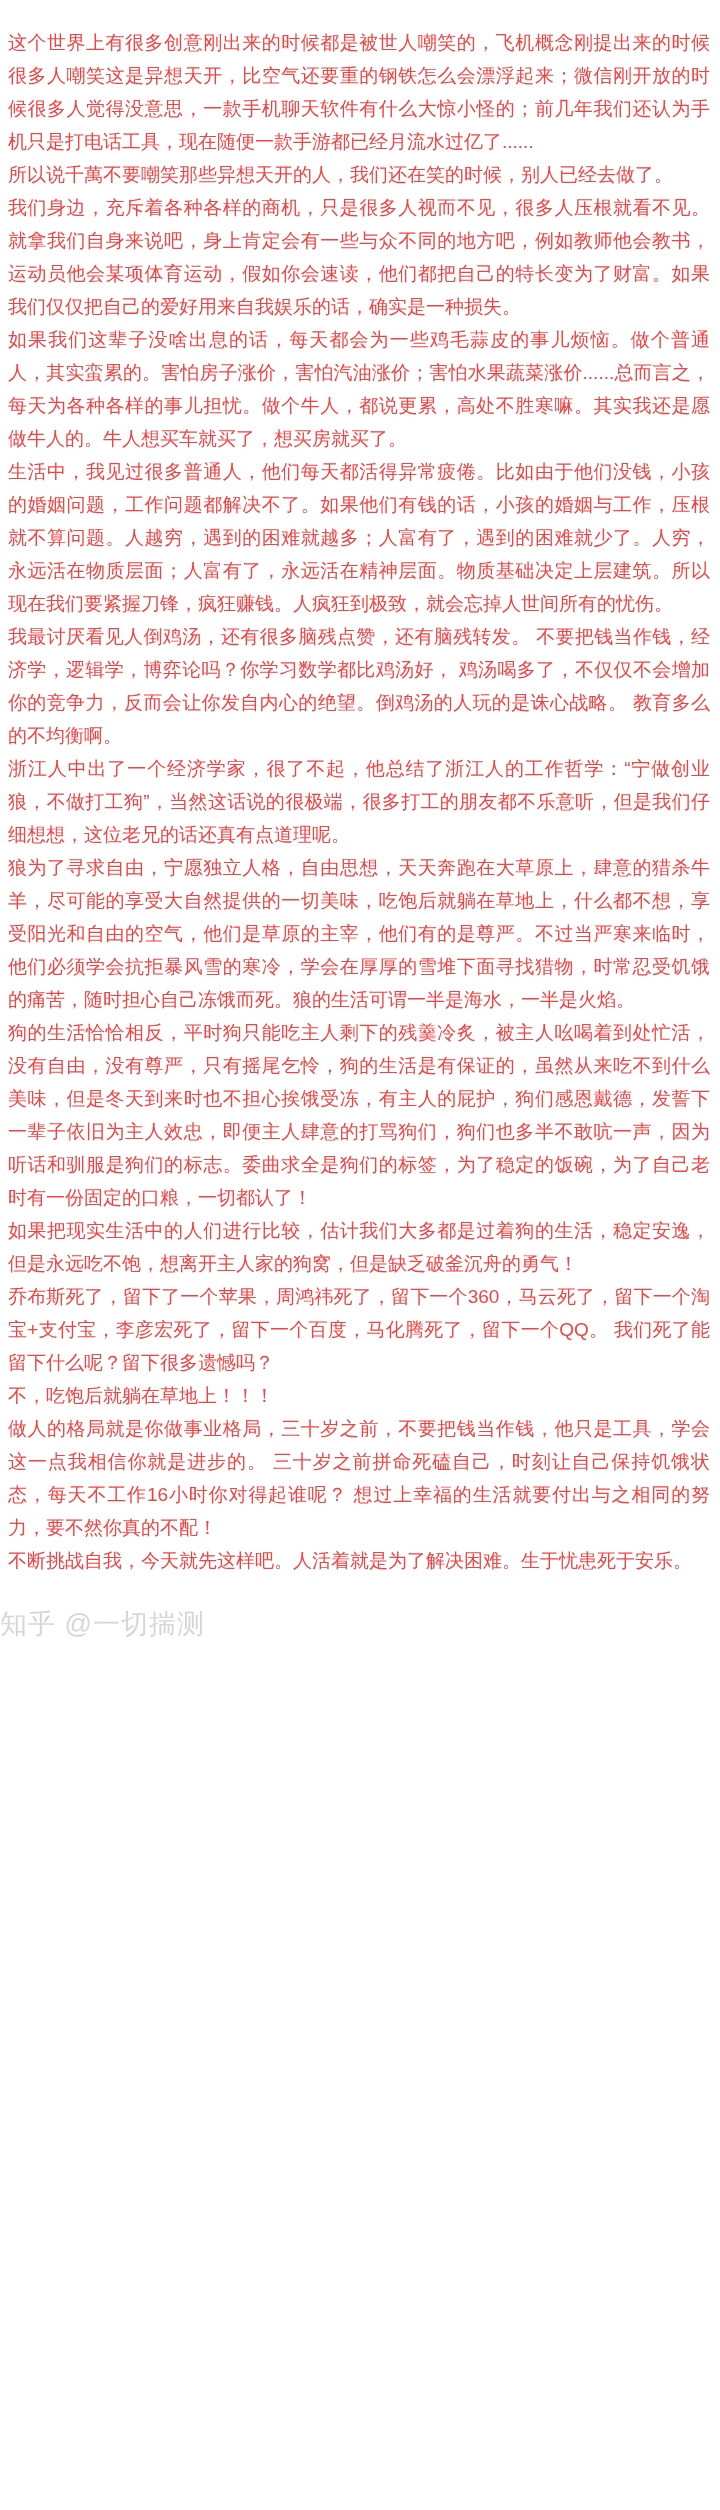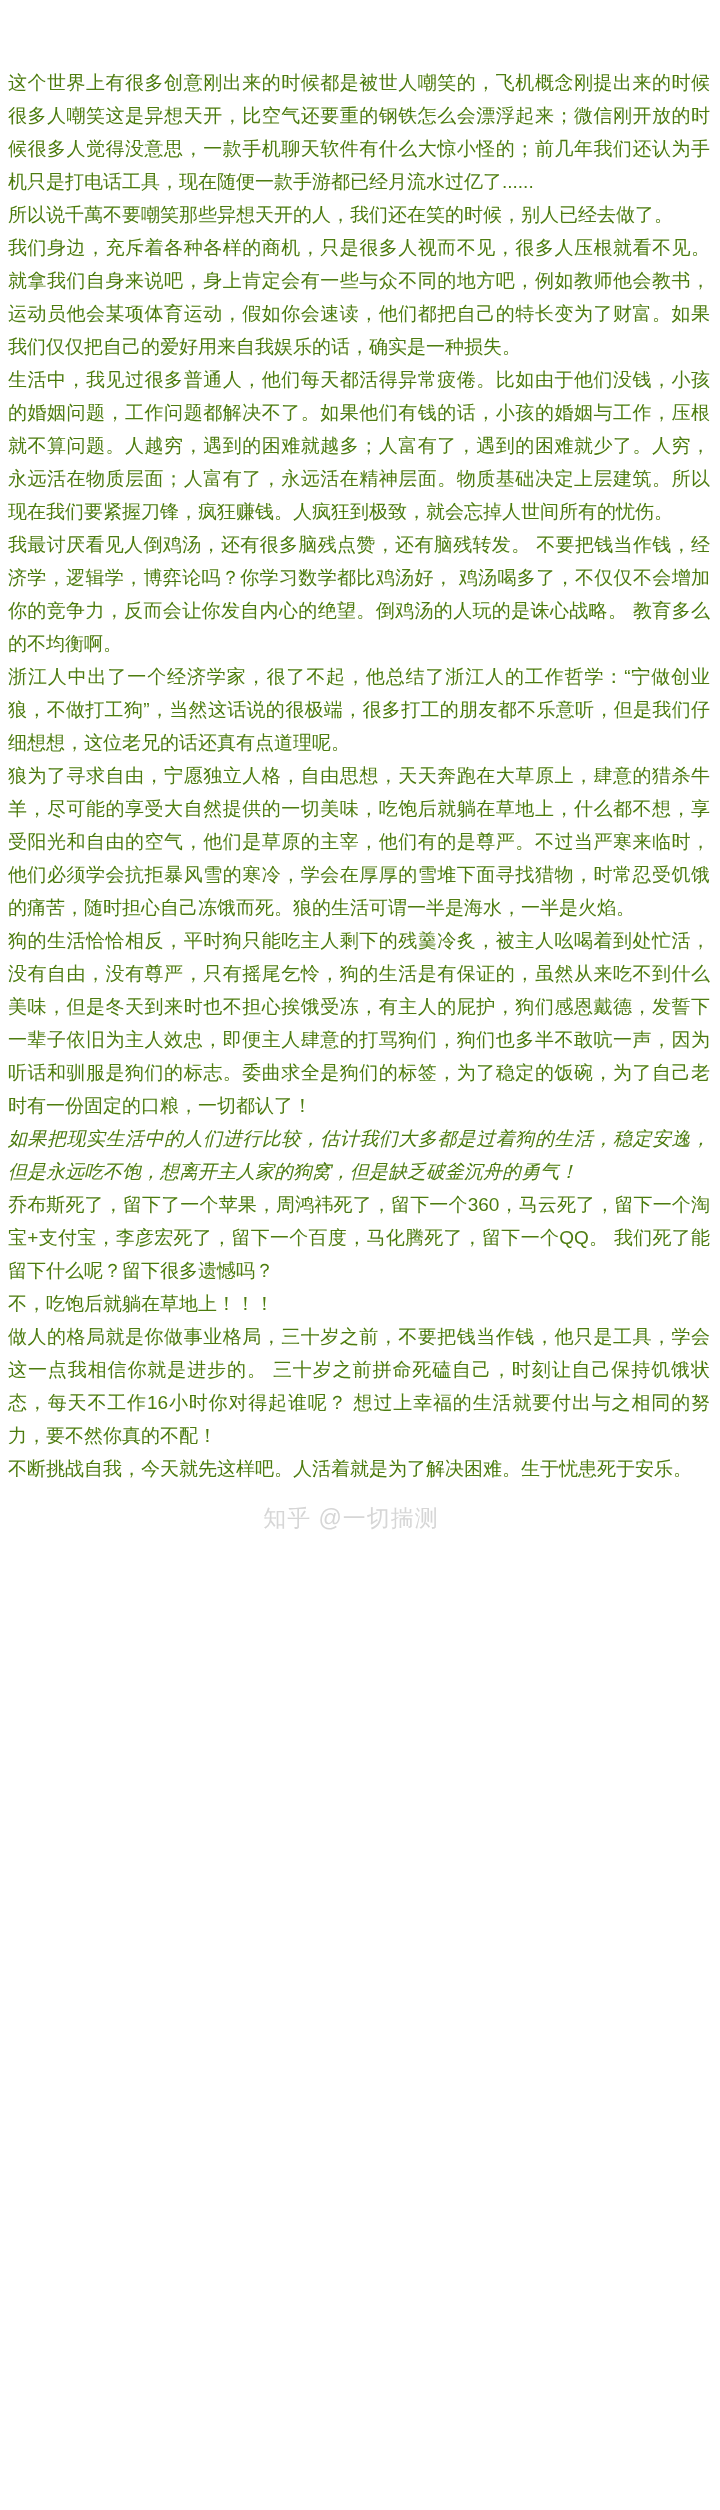--- a/index.html
+++ b/index.html
@@ -11,55 +11,55 @@
     position: relative;
     width: 720px;
     height: 2510px;
     margin: 0 auto;
     background: #ffffff;
     overflow: hidden;
     font-family: "Liberation Sans", "DejaVu Sans", sans-serif;
   }
   .article {
     padding: 26px 10px 0 8px;
-    color: #4d7c0f;
+    color: #ef4444;
     font-size: 19px;
     line-height: 33px;
     text-align: justify;
-    margin-top: 40px;
   }
   .article p {
     margin: 0;
     word-break: break-all;
   }
   
   .mt-0  { margin-top: 0; }
   .mt-xs { margin-top: 22px; }
   .mt-sm { margin-top: 28px; }
   .mt-md { margin-top: 46px; }
   .mt-lg { margin-top: 56px; }
-  .mt-xl { margin-top: 62px; font-style: italic; }
+  .mt-xl { margin-top: 62px; }
   .watermark {
-    margin-top: 18px;
+    margin-top: 32px;
     padding-right: 18px;
-    text-align: center;
+    text-align: left;
     color: #d6d6d6;
-    font-size: 23px;
+    font-size: 27px;
     line-height: 30px;
     letter-spacing: 1px;
   }
 </style>
 </head>
 <body>
 
 <div class="page">
   <div class="article">
     <p class="mt-0">这个世界上有很多创意刚出来的时候都是被世人嘲笑的，飞机概念刚提出来的时候很多人嘲笑这是异想天开，比空气还要重的钢铁怎么会漂浮起来；微信刚开放的时候很多人觉得没意思，一款手机聊天软件有什么大惊小怪的；前几年我们还认为手机只是打电话工具，现在随便一款手游都已经月流水过亿了......</p>
     <p class="mt-0">所以说千萬不要嘲笑那些异想天开的人，我们还在笑的时候，别人已经去做了。</p>
     <p class="mt-lg">我们身边，充斥着各种各样的商机，只是很多人视而不见，很多人压根就看不见。就拿我们自身来说吧，身上肯定会有一些与众不同的地方吧，例如教师他会教书，运动员他会某项体育运动，假如你会速读，他们都把自己的特长变为了财富。如果我们仅仅把自己的爱好用来自我娱乐的话，确实是一种损失。</p>
+    <p class="mt-lg">如果我们这辈子没啥出息的话，每天都会为一些鸡毛蒜皮的事儿烦恼。做个普通人，其实蛮累的。害怕房子涨价，害怕汽油涨价；害怕水果蔬菜涨价......总而言之，每天为各种各样的事儿担忧。做个牛人，都说更累，高处不胜寒嘛。其实我还是愿做牛人的。牛人想买车就买了，想买房就买了。</p>
     <p class="mt-sm">生活中，我见过很多普通人，他们每天都活得异常疲倦。比如由于他们没钱，小孩的婚姻问题，工作问题都解决不了。如果他们有钱的话，小孩的婚姻与工作，压根就不算问题。人越穷，遇到的困难就越多；人富有了，遇到的困难就少了。人穷，永远活在物质层面；人富有了，永远活在精神层面。物质基础决定上层建筑。所以现在我们要紧握刀锋，疯狂赚钱。人疯狂到极致，就会忘掉人世间所有的忧伤。</p>
     <p class="mt-md">我最讨厌看见人倒鸡汤，还有很多脑残点赞，还有脑残转发。 不要把钱当作钱，经济学，逻辑学，博弈论吗？你学习数学都比鸡汤好， 鸡汤喝多了，不仅仅不会增加你的竞争力，反而会让你发自内心的绝望。倒鸡汤的人玩的是诛心战略。 教育多么的不均衡啊。</p>
     <p class="mt-lg">浙江人中出了一个经济学家，很了不起，他总结了浙江人的工作哲学：“宁做创业狼，不做打工狗”，当然这话说的很极端，很多打工的朋友都不乐意听，但是我们仔细想想，这位老兄的话还真有点道理呢。</p>
     <p class="mt-md">狼为了寻求自由，宁愿独立人格，自由思想，天天奔跑在大草原上，肆意的猎杀牛羊，尽可能的享受大自然提供的一切美味，吃饱后就躺在草地上，什么都不想，享受阳光和自由的空气，他们是草原的主宰，他们有的是尊严。不过当严寒来临时，他们必须学会抗拒暴风雪的寒冷，学会在厚厚的雪堆下面寻找猎物，时常忍受饥饿的痛苦，随时担心自己冻饿而死。狼的生活可谓一半是海水，一半是火焰。</p>
     <p class="mt-sm">狗的生活恰恰相反，平时狗只能吃主人剩下的残羹冷炙，被主人吆喝着到处忙活，没有自由，没有尊严，只有摇尾乞怜，狗的生活是有保证的，虽然从来吃不到什么美味，但是冬天到来时也不担心挨饿受冻，有主人的屁护，狗们感恩戴德，发誓下一辈子依旧为主人效忠，即便主人肆意的打骂狗们，狗们也多半不敢吭一声，因为听话和驯服是狗们的标志。委曲求全是狗们的标签，为了稳定的饭碗，为了自己老时有一份固定的口粮，一切都认了！</p>
     <p class="mt-xl">如果把现实生活中的人们进行比较，估计我们大多都是过着狗的生活，稳定安逸，但是永远吃不饱，想离开主人家的狗窝，但是缺乏破釜沉舟的勇气！</p>
     <p class="mt-md">乔布斯死了，留下了一个苹果，周鸿祎死了，留下一个360，马云死了，留下一个淘宝+支付宝，李彦宏死了，留下一个百度，马化腾死了，留下一个QQ。 我们死了能留下什么呢？留下很多遗憾吗？</p>
     <p class="mt-0">不，吃饱后就躺在草地上！！！</p>
     <p class="mt-lg">做人的格局就是你做事业格局，三十岁之前，不要把钱当作钱，他只是工具，学会这一点我相信你就是进步的。 三十岁之前拼命死磕自己，时刻让自己保持饥饿状态，每天不工作16小时你对得起谁呢？ 想过上幸福的生活就要付出与之相同的努力，要不然你真的不配！</p>
     <p class="mt-xs">不断挑战自我，今天就先这样吧。人活着就是为了解决困难。生于忧患死于安乐。</p>

